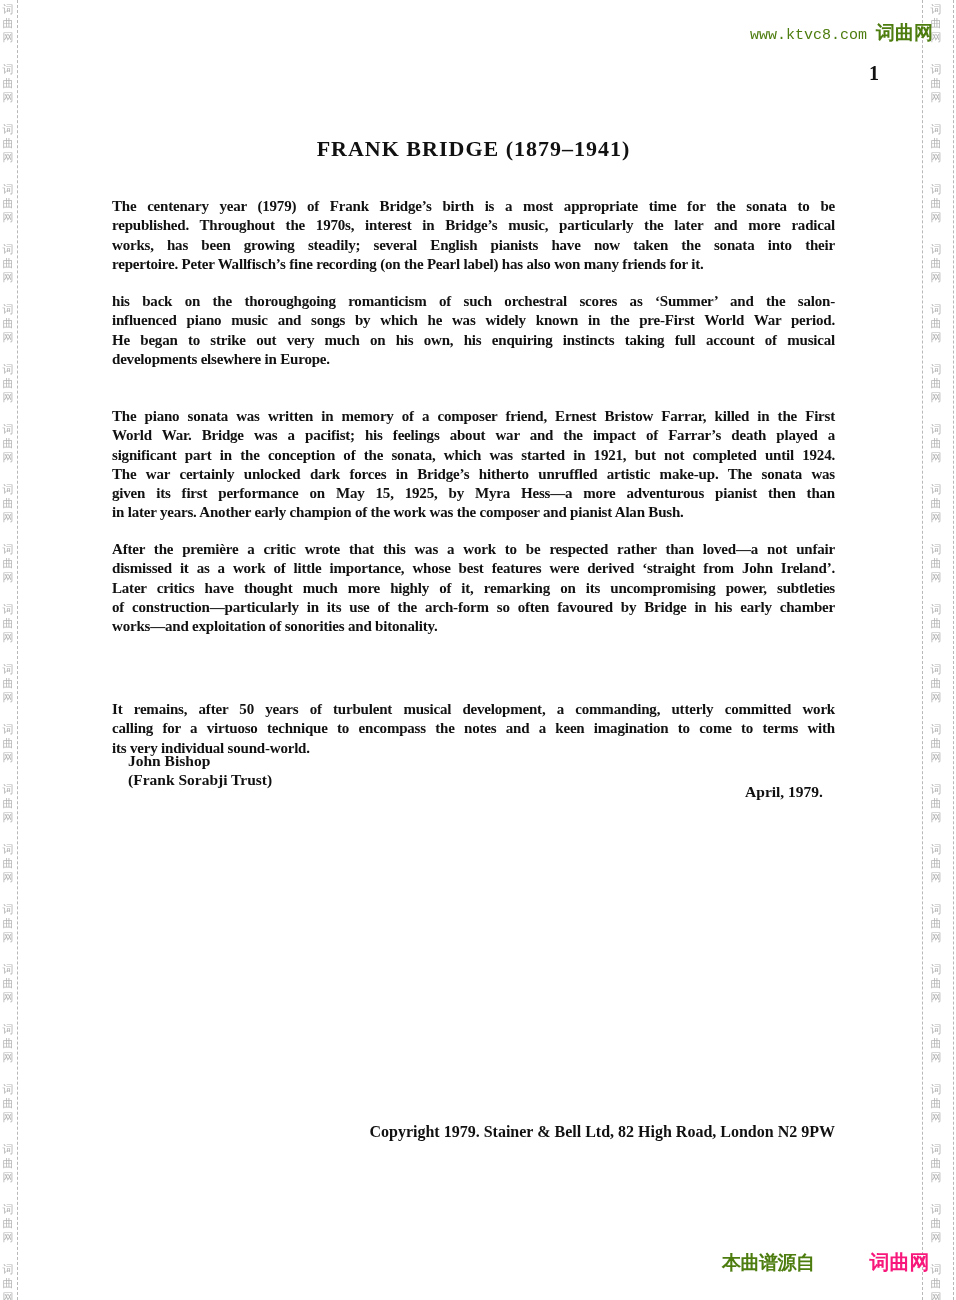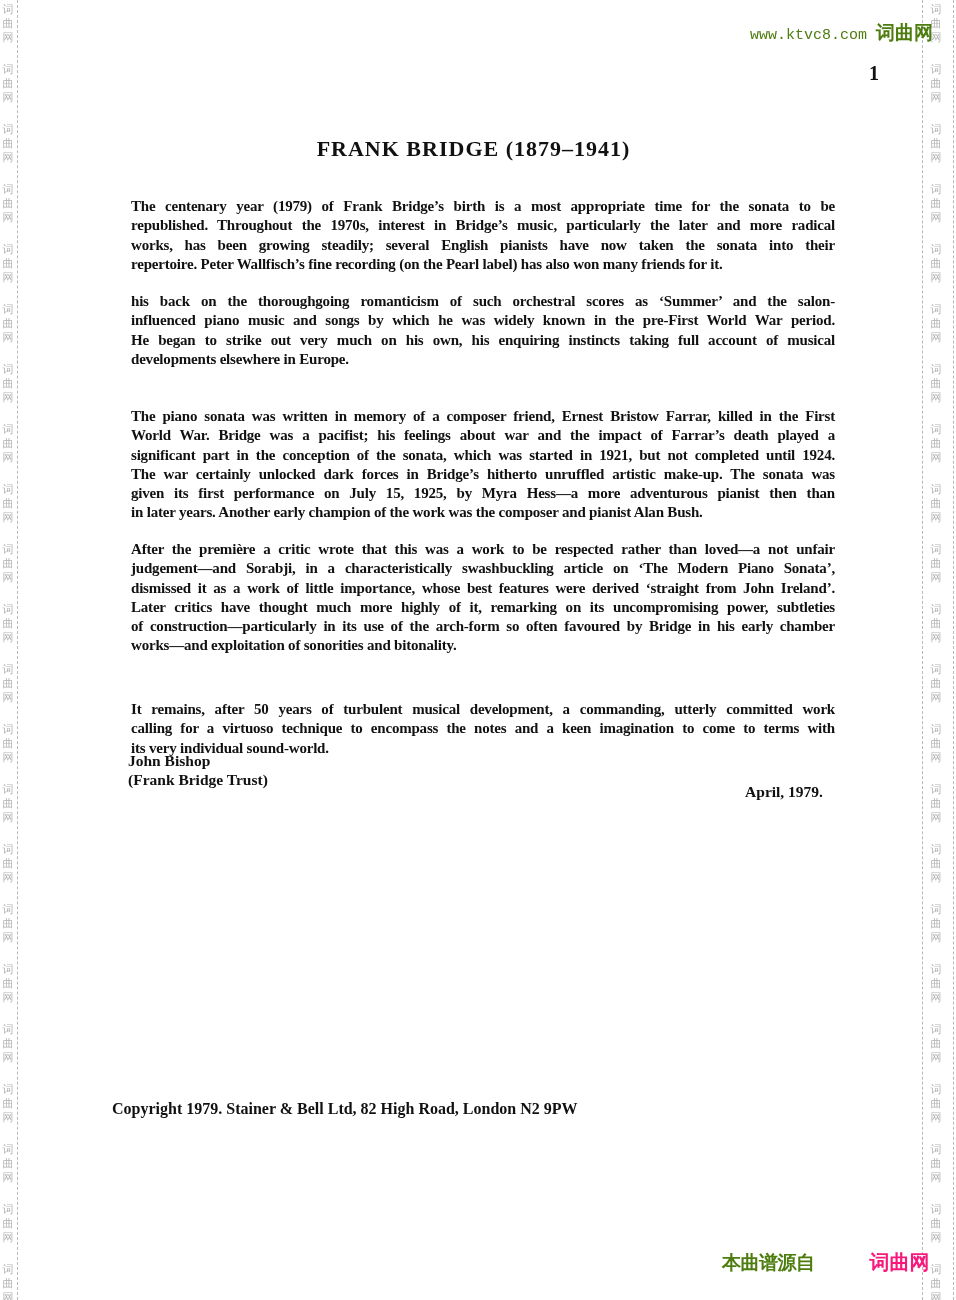--- a/index.html
+++ b/index.html
@@ -91,21 +91,20 @@
   .para-1 { top: 292px; }
   .para-2 { top: 407px; }
   .para-3 { top: 540px; }
   .para-4 { top: 700px; }
   .pline {
     line-height: 19.3px;
     height: 19.3px;
     white-space: nowrap;
     text-align: justify;
     text-align-last: justify;
-    margin-left: 19px;
   }
   .pline.last { text-align: left; text-align-last: left; }
 
   .sig-name, .sig-affil {
     position: absolute;
     left: 16px;
     font-size: 15.5px;
     font-weight: 700;
     white-space: nowrap;
   }
@@ -115,23 +114,23 @@
     position: absolute;
     top: 777px;
     right: 12px;
     font-size: 15.5px;
     font-weight: 700;
     white-space: nowrap;
     margin-top: 6px;
   }
   .copyright {
     position: absolute;
-    top: 1100px;
+    top: 1123px;
     left: 0; right: 0;
-    text-align: left;
+    text-align: right;
     font-size: 16px;
     font-weight: 700;
     white-space: nowrap;
   }
 
   
   .bottom-mark {
     position: absolute;
     top: 1249px;
     left: 722px;
@@ -398,40 +397,39 @@
           <div class="pline">his back on the thoroughgoing romanticism of such orchestral scores as ‘Summer’ and the salon-</div>
           <div class="pline">influenced piano music and songs by which he was widely known in the pre-First World War period.</div>
           <div class="pline">He began to strike out very much on his own, his enquiring instincts taking full account of musical</div>
           <div class="pline last">developments elsewhere in Europe.</div>
         </div>
         <div class="para para-2">
           <div class="pline">The piano sonata was written in memory of a composer friend, Ernest Bristow Farrar, killed in the First</div>
           <div class="pline">World War. Bridge was a pacifist; his feelings about war and the impact of Farrar’s death played a</div>
           <div class="pline">significant part in the conception of the sonata, which was started in 1921, but not completed until 1924.</div>
           <div class="pline">The war certainly unlocked dark forces in Bridge’s hitherto unruffled artistic make-up. The sonata was</div>
-          <div class="pline">given its first performance on July 15, 1925, by Myra Hess—a more adventurous pianist then than</div>
+          <div class="pline">given its first performance on May 15, 1925, by Myra Hess—a more adventurous pianist then than</div>
           <div class="pline last">in later years. Another early champion of the work was the composer and pianist Alan Bush.</div>
         </div>
         <div class="para para-3">
           <div class="pline">After the première a critic wrote that this was a work to be respected rather than loved—a not unfair</div>
-          <div class="pline">judgement—and Sorabji, in a characteristically swashbuckling article on ‘The Modern Piano Sonata’,</div>
           <div class="pline">dismissed it as a work of little importance, whose best features were derived ‘straight from John Ireland’.</div>
           <div class="pline">Later critics have thought much more highly of it, remarking on its uncompromising power, subtleties</div>
           <div class="pline">of construction—particularly in its use of the arch-form so often favoured by Bridge in his early chamber</div>
           <div class="pline last">works—and exploitation of sonorities and bitonality.</div>
         </div>
         <div class="para para-4">
           <div class="pline">It remains, after 50 years of turbulent musical development, a commanding, utterly committed work</div>
           <div class="pline">calling for a virtuoso technique to encompass the notes and a keen imagination to come to terms with</div>
           <div class="pline last">its very individual sound-world.</div>
         </div>
       </div>
 
     <div class="sig-name">John Bishop</div>
-    <div class="sig-affil">(Frank Bridge Trust)</div>
+    <div class="sig-affil">(Frank Sorabji Trust)</div>
     <div class="sig-date">April, 1979.</div>
 
     <div class="copyright">Copyright 1979. Stainer &amp; Bell Ltd, 82 High Road, London N2 9PW</div>
   </div>
 
   <div class="bottom-mark">
     <span class="src-label">本曲谱源自</span>
     <span class="src-site" style="color: rgb(248, 24, 124);">词曲网</span>
   </div>
 

